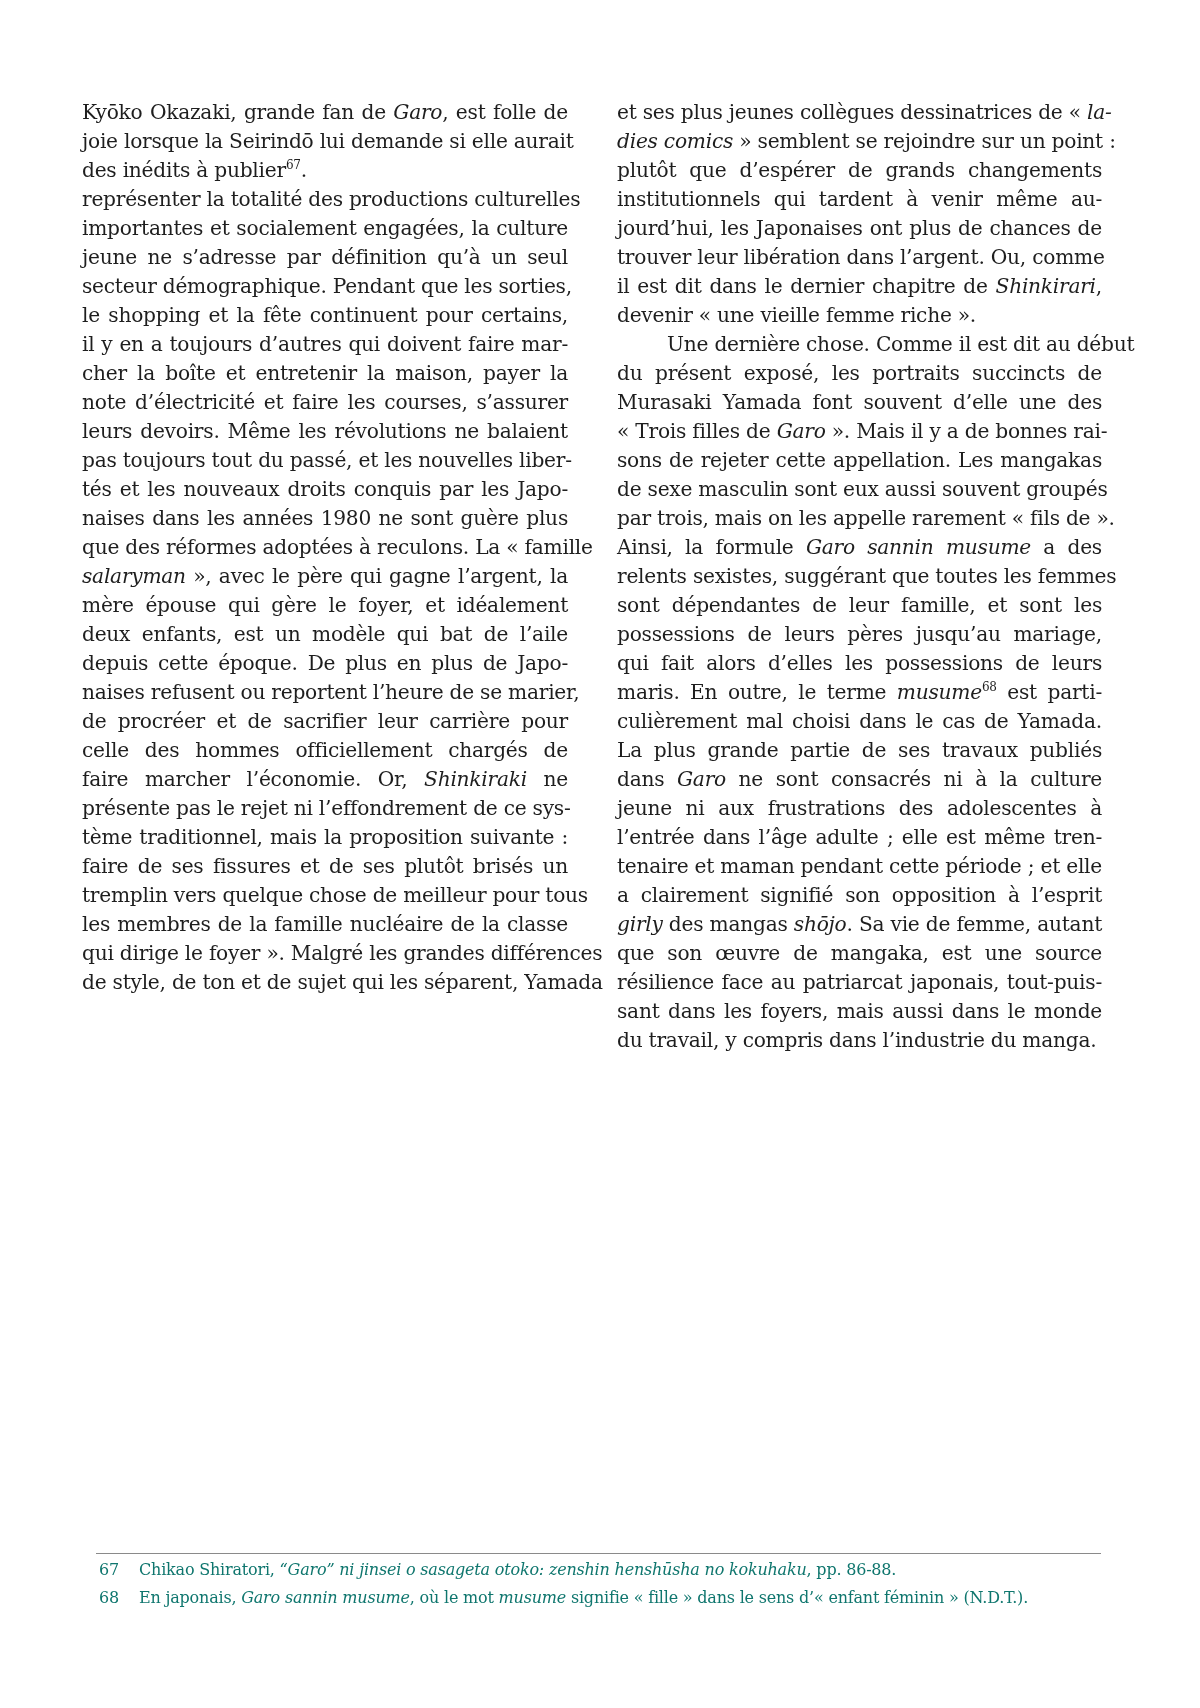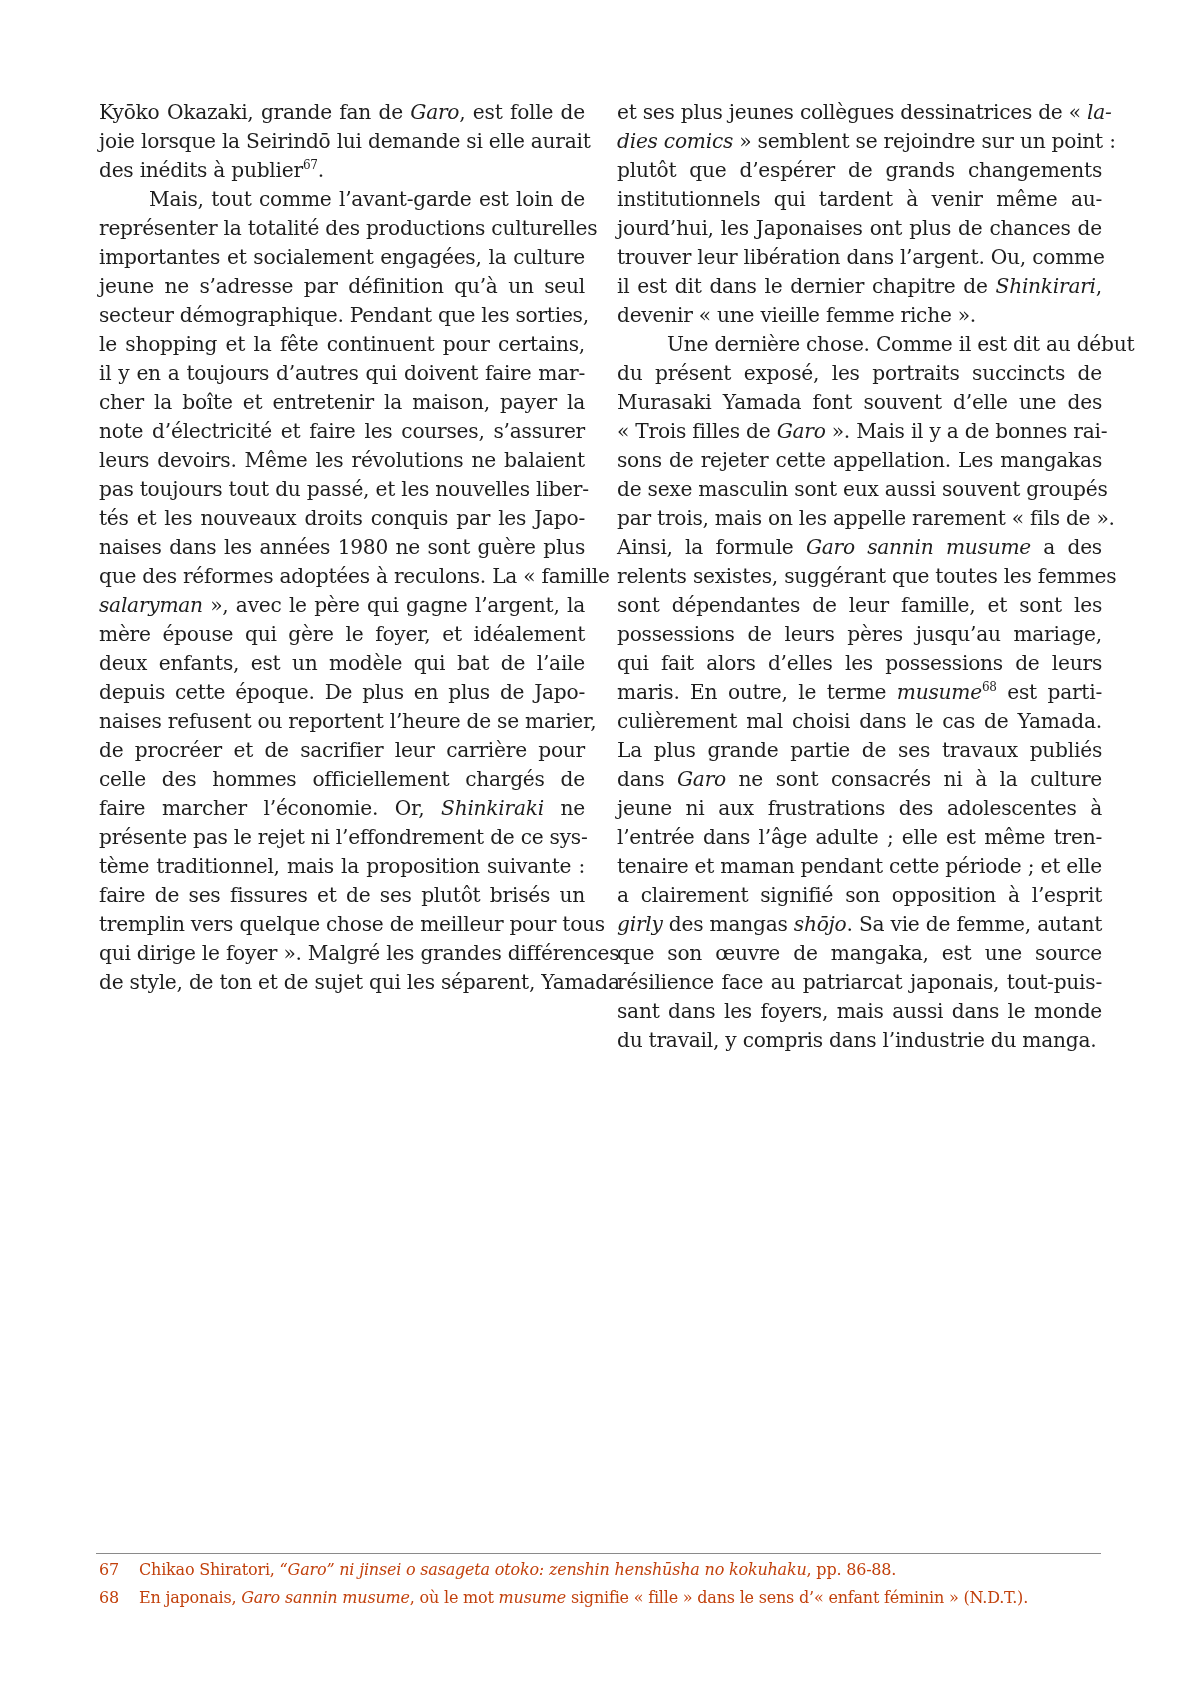--- a/index.html
+++ b/index.html
@@ -1,41 +1,40 @@
 <!DOCTYPE html>
 <html><head>
 <meta charset="utf-8">
 <style>
   html, body { margin: 0; padding: 0; background: #ffffff; }
   body { width: 1200px; height: 1708px; position: relative; overflow: hidden;
          font-family: "DejaVu Serif", "Liberation Serif", serif; color: #1e1e1e; }
   .col { position: absolute; top: 98px; width: 486px; font-size: 20.2px; line-height: 29px;
          text-align: justify; letter-spacing: -0.25px; }
-  .col.left { left: 99px; }
+  .col.left { left: 82px; }
   .col.right { left: 617px; width: 485px; }
   .line { display: block; white-space: nowrap; text-align-last: justify; height: 29px; }
   .line.last { text-align-last: left; }
   .line.indent { padding-left: 50px; }
   i { font-style: italic; }
   sup { font-size: 12px; line-height: 0; vertical-align: 8px; }
   .rule { position: absolute; left: 96px; top: 1553px; width: 1005px; height: 1px; background: #8a8a8a; }
   .fn { position: absolute; left: 99px; font-size: 16px; line-height: 22px; white-space: nowrap;
-        font-family: "DejaVu Serif", "Liberation Serif", serif; color: #c2410c; letter-spacing: -0.2px; }
+        font-family: "DejaVu Serif", "Liberation Serif", serif; color: #0f766e; letter-spacing: -0.2px; }
   .fn .num { display: inline-block; width: 40px; }
   .fn1 { top: 1559px; }
   .fn2 { top: 1587px; }
 </style>
 </head>
 <body>
 
 <div class="col left">
   <span class="line"><span>Kyōko Okazaki, grande fan de </span><i>Garo</i><span>, est folle de</span></span>
   <span class="line"><span>joie lorsque la Seirindō lui demande si elle aurait</span></span>
   <span class="line last"><span>des inédits à publier</span><sup>67</sup><span>.</span></span>
-  <span class="line indent"><span>Mais, tout comme l’avant-garde est loin de</span></span>
   <span class="line"><span>représenter la totalité des productions culturelles</span></span>
   <span class="line"><span>importantes et socialement engagées, la culture</span></span>
   <span class="line"><span>jeune ne s’adresse par définition qu’à un seul</span></span>
   <span class="line"><span>secteur démographique. Pendant que les sorties,</span></span>
   <span class="line"><span>le shopping et la fête continuent pour certains,</span></span>
   <span class="line"><span>il y en a toujours d’autres qui doivent faire mar-</span></span>
   <span class="line"><span>cher la boîte et entretenir la maison, payer la</span></span>
   <span class="line"><span>note d’électricité et faire les courses, s’assurer</span></span>
   <span class="line"><span>leurs devoirs. Même les révolutions ne balaient</span></span>
   <span class="line"><span>pas toujours tout du passé, et les nouvelles liber-</span></span>
@@ -47,20 +46,21 @@
   <span class="line"><span>deux enfants, est un modèle qui bat de l’aile</span></span>
   <span class="line"><span>depuis cette époque. De plus en plus de Japo-</span></span>
   <span class="line"><span>naises refusent ou reportent l’heure de se marier,</span></span>
   <span class="line"><span>de procréer et de sacrifier leur carrière pour</span></span>
   <span class="line"><span>celle des hommes officiellement chargés de</span></span>
   <span class="line"><span>faire marcher l’économie. Or, </span><i>Shinkiraki</i><span> ne</span></span>
   <span class="line"><span>présente pas le rejet ni l’effondrement de ce sys-</span></span>
   <span class="line"><span>tème traditionnel, mais la proposition suivante :</span></span>
   <span class="line"><span>faire de ses fissures et de ses plutôt brisés un</span></span>
   <span class="line"><span>tremplin vers quelque chose de meilleur pour tous</span></span>
+  <span class="line"><span>les membres de la famille nucléaire de la classe</span></span>
   <span class="line"><span>qui dirige le foyer ». Malgré les grandes différences</span></span>
   <span class="line"><span>de style, de ton et de sujet qui les séparent, Yamada</span></span>
 </div>
 
 <div class="col right">
   <span class="line"><span>et ses plus jeunes collègues dessinatrices de « </span><i>la-</i></span>
   <span class="line"><i>dies comics</i><span> » semblent se rejoindre sur un point :</span></span>
   <span class="line"><span>plutôt que d’espérer de grands changements</span></span>
   <span class="line"><span>institutionnels qui tardent à venir même au-</span></span>
   <span class="line"><span>jourd’hui, les Japonaises ont plus de chances de</span></span>

